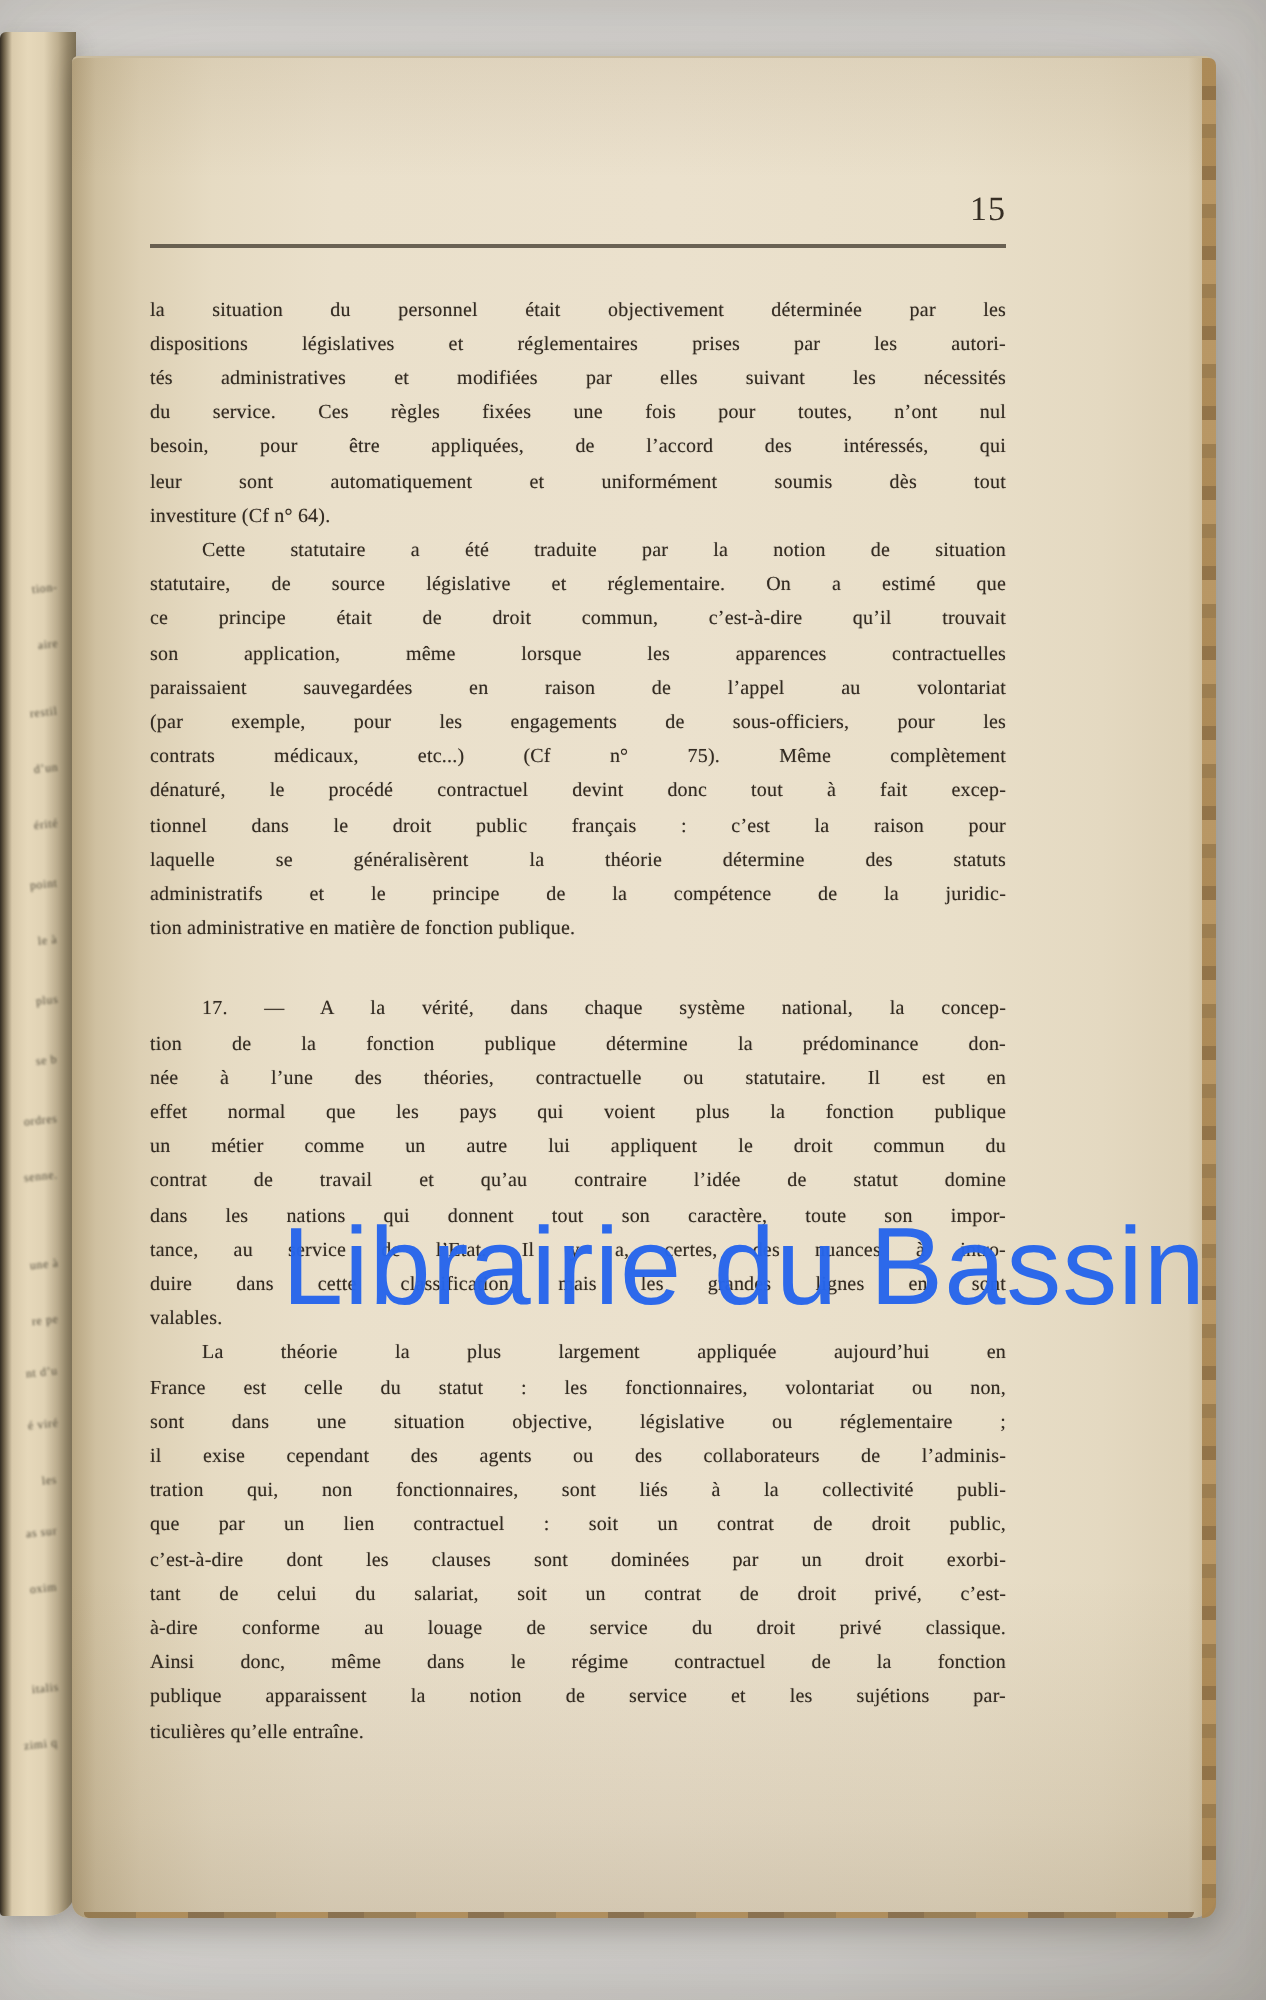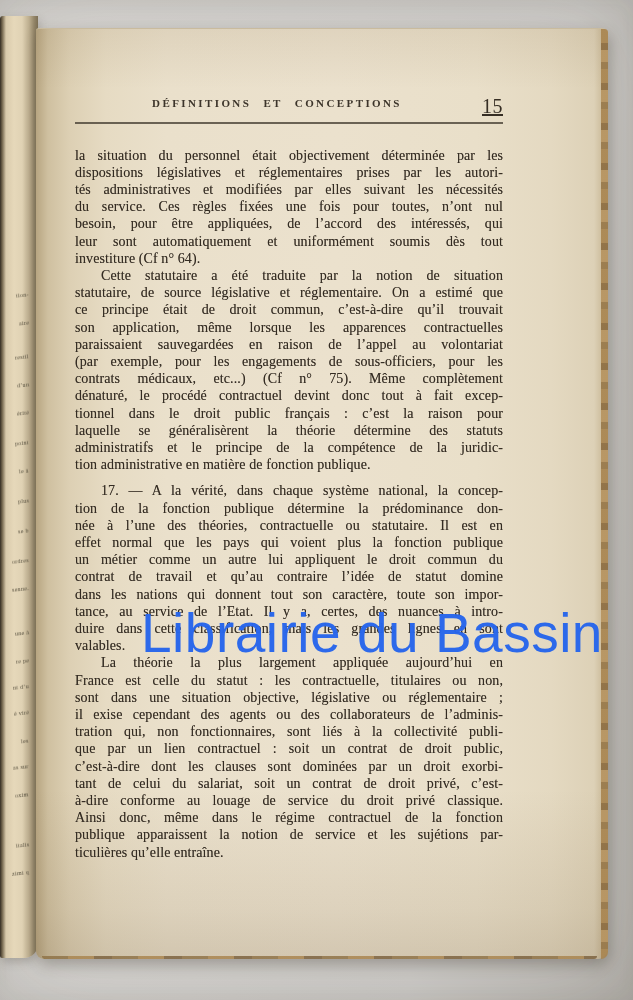--- a/index.html
+++ b/index.html
@@ -49,28 +49,28 @@
     border-radius:0 0 10px 8px; opacity:.85;
     background:repeating-linear-gradient(90deg,#8f7348 0 26px,#a98550 26px 52px,#7d6340 52px 70px);
   }
   
   .text-column{ position:absolute; left:39px; top:68px; width:428px; color:#332b22; }
   .header-row{ position:relative; height:24px; }
   .header-title{
     position:relative; left:-12px; text-align:center;
     font-size:11px; font-weight:700; letter-spacing:2.4px; word-spacing:7px; color:#3c342a;
   }
-  .page-number{ position:absolute; right:0; top:-2px; font-size:20px; color:#362e24; letter-spacing:.5px;text-decoration:underline; }
+  .page-number{ position:absolute; right:0; top:-2px; font-size:17px; color:#362e24; letter-spacing:.5px; }
   .header-rule{ height:1.5px; background:#4a4236; opacity:.8; margin-top:1px; }
-  .body-text{ margin-top:23px; font-size:14px; line-height:17.2px; letter-spacing:.1px; }
+  .body-text{ margin-top:23px; font-size:10px; line-height:17.2px; letter-spacing:.1px; }
   .line{ text-align:justify; text-align-last:justify; white-space:normal;
          text-shadow:0 0 .5px rgba(51,43,34,.45); }
   .line.last{ text-align-last:left; }
   .para.indent .line.first{ text-indent:26px; }
-  .para.space-before{ margin-top:9px; }
+  .para.space-before{ margin-top:23px; }
   
   .watermark{
     position:absolute; left:141px; top:601px; z-index:5;
     font-family:"Liberation Sans","DejaVu Sans",sans-serif;
     font-size:55px; letter-spacing:.5px; color:#2766ec; opacity:.97; white-space:nowrap;
   }
 </style>
 </head>
 <body>
 
@@ -98,21 +98,20 @@
       <div class="fragment" style="top: 826px;">italis</div>
       <div class="fragment" style="top: 854px;">zimi q</div>
     </div>
 
   <div class="page">
     <div class="right-deckle"></div>
     <div class="bottom-deckle"></div>
 
     <div class="text-column">
       <div class="header-row">
-        <div class="header-title">DÉFINITIONS ET CONCEPTIONS</div>
         <div class="page-number">15</div>
       </div>
       <div class="header-rule"></div>
       <div class="body-text">
           <div class="para">
             <div class="line first">la situation du personnel était objectivement déterminée par les</div>
             <div class="line">dispositions législatives et réglementaires prises par les autori-</div>
             <div class="line">tés administratives et modifiées par elles suivant les nécessités</div>
             <div class="line">du service. Ces règles fixées une fois pour toutes, n’ont nul</div>
             <div class="line">besoin, pour être appliquées, de l’accord des intéressés, qui</div>
@@ -140,21 +139,21 @@
             <div class="line">effet normal que les pays qui voient plus la fonction publique</div>
             <div class="line">un métier comme un autre lui appliquent le droit commun du</div>
             <div class="line">contrat de travail et qu’au contraire l’idée de statut domine</div>
             <div class="line">dans les nations qui donnent tout son caractère, toute son impor-</div>
             <div class="line">tance, au service de l’Etat. Il y a, certes, des nuances à intro-</div>
             <div class="line">duire dans cette classification, mais les grandes lignes en sont</div>
             <div class="line last">valables.</div>
           </div>
           <div class="para indent">
             <div class="line first">La théorie la plus largement appliquée aujourd’hui en</div>
-            <div class="line">France est celle du statut : les contractuelle, titulaires ou non,</div>
+            <div class="line">France est celle du statut : les fonctionnaires, volontariat ou non,</div>
             <div class="line">sont dans une situation objective, législative ou réglementaire ;</div>
             <div class="line">il exise cependant des agents ou des collaborateurs de l’adminis-</div>
             <div class="line">tration qui, non fonctionnaires, sont liés à la collectivité publi-</div>
             <div class="line">que par un lien contractuel : soit un contrat de droit public,</div>
             <div class="line">c’est-à-dire dont les clauses sont dominées par un droit exorbi-</div>
             <div class="line">tant de celui du salariat, soit un contrat de droit privé, c’est-</div>
             <div class="line">à-dire conforme au louage de service du droit privé classique.</div>
             <div class="line">Ainsi donc, même dans le régime contractuel de la fonction</div>
             <div class="line">publique apparaissent la notion de service et les sujétions par-</div>
             <div class="line last">ticulières qu’elle entraîne.</div>

